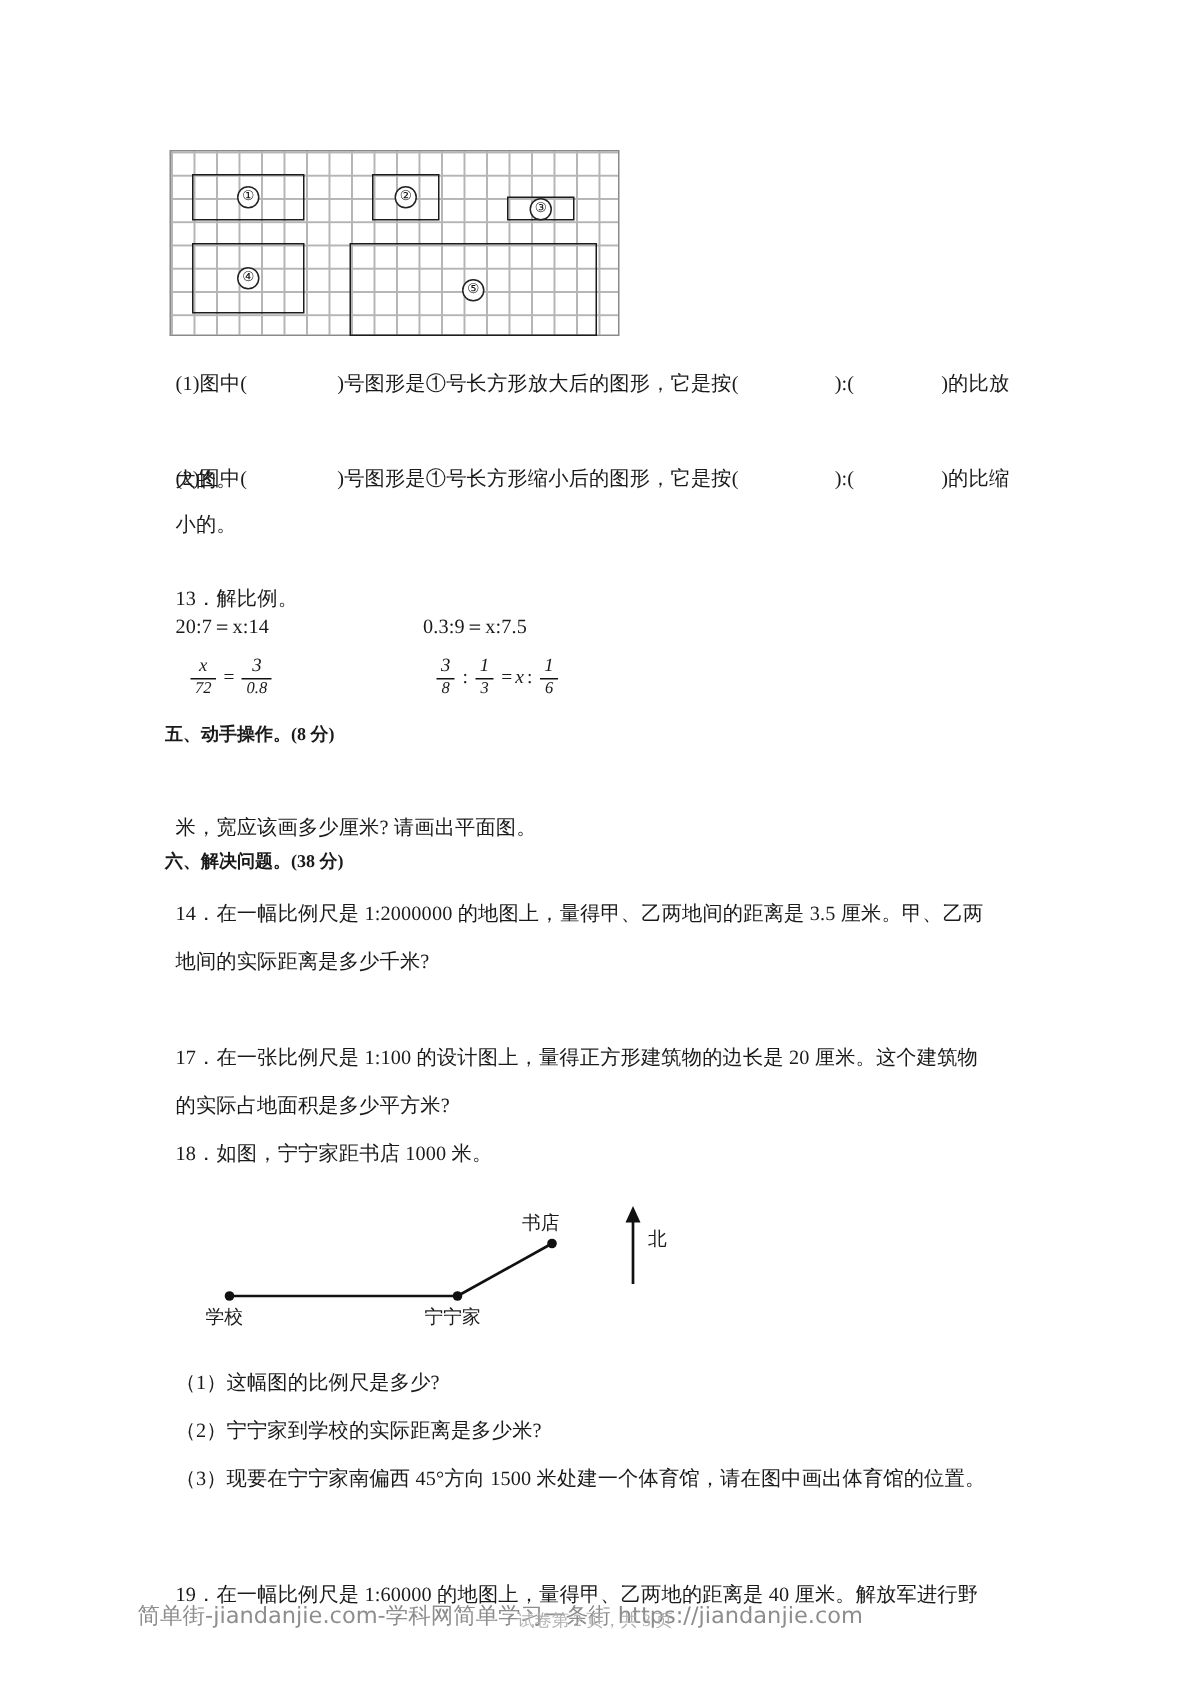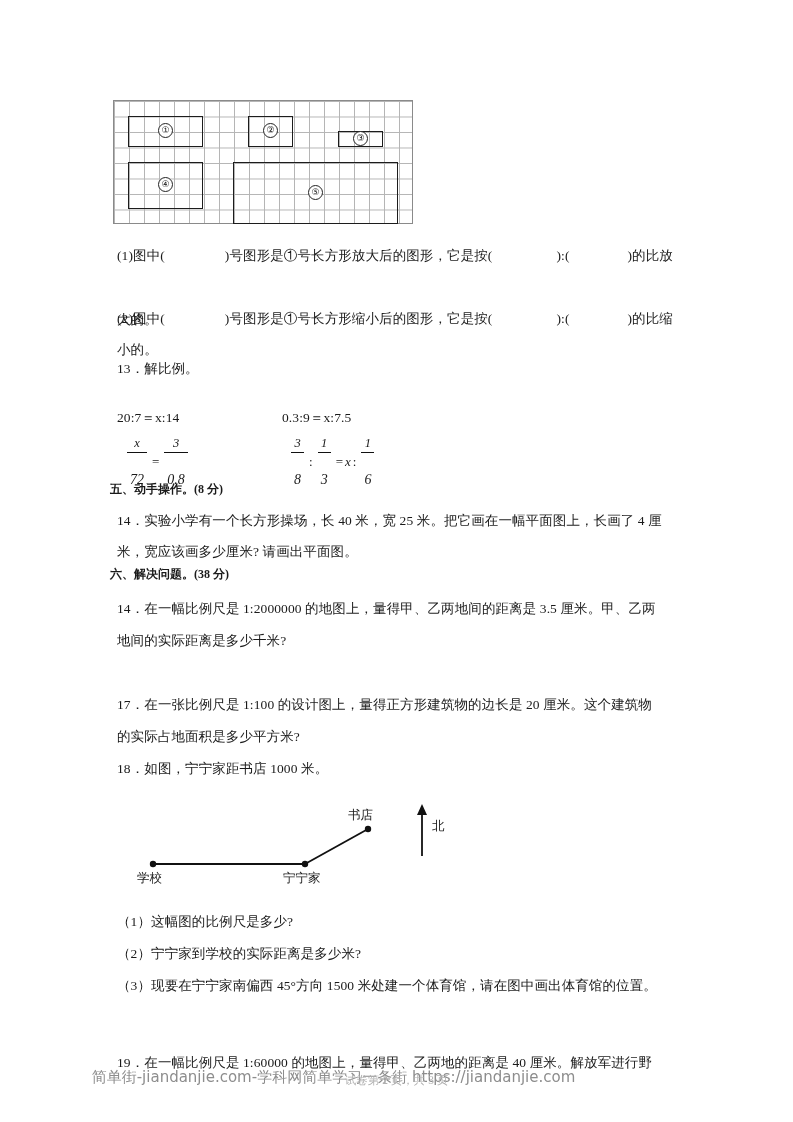--- a/index.html
+++ b/index.html
@@ -103,22 +103,22 @@
     vertical-align: middle;
     margin: 0 3px;
     line-height: 1.08;
   }
   .frac .top {
     padding: 0 3px 1px 3px;
     font-size: 12.5px;
   }
   .frac .bot {
     border-top: 1.2px solid #111;
-    padding: 19px 3px 0 3px;
-    font-size: 14px;
+    padding: 1px 3px 0 3px;
+    font-size: 11px;
   }
   .opsym { font-style: normal; margin: 0 2px; }
   .ital { font-style: italic; }
 
   
   .map-fig {
     position: absolute;
     left: 120px;
     top: 798px;
     width: 360px;
@@ -187,21 +187,21 @@
     <span>大的。</span>
   </div>
 
   <div class="line" style="left:117px; top:310px;">
     <span>(2)图中(</span><span class="blank" style="width:60px;"></span><span>)号图形是①号长方形缩小后的图形，它是按(</span><span class="blank" style="width:64px;"></span><span>):(</span><span class="blank" style="width:58px;"></span><span>)的比缩</span>
   </div>
   <div class="line" style="left:117px; top:341px;">
     <span>小的。</span>
   </div>
 
-  <div class="line" style="left:117px; top:360px;">
+  <div class="line" style="left:117px; top:390px;">
     <span>13．解比例。</span>
   </div>
 
   <div class="line" style="left:117px; top:409px; font-family:'Liberation Serif',serif;">
     <span>20:7＝x:14</span>
   </div>
   <div class="line" style="left:282px; top:409px; font-family:'Liberation Serif',serif;">
     <span>0.3:9＝x:7.5</span>
   </div>
 
@@ -231,23 +231,20 @@
     <span class="ital">x</span>
     <span class="opsym">:</span>
     <span class="frac">
       <span class="top">1</span>
       <span class="bot">6</span>
     </span>
   </div>
 
   <div class="heading" style="left:110px; top:481px;">
     <span>五、动手操作。(8 分)</span>
-  </div>
-  <div class="line" style="left:117px; top:512px;">
-    <span>14．实验小学有一个长方形操场，长 40 米，宽 25 米。把它画在一幅平面图上，长画了 4 厘</span>
   </div>
   <div class="line" style="left:117px; top:543px;">
     <span>米，宽应该画多少厘米? 请画出平面图。</span>
   </div>
 
   <div class="heading" style="left:110px; top:566px;">
     <span>六、解决问题。(38 分)</span>
   </div>
 
   <div class="line" style="left:117px; top:600px;">

